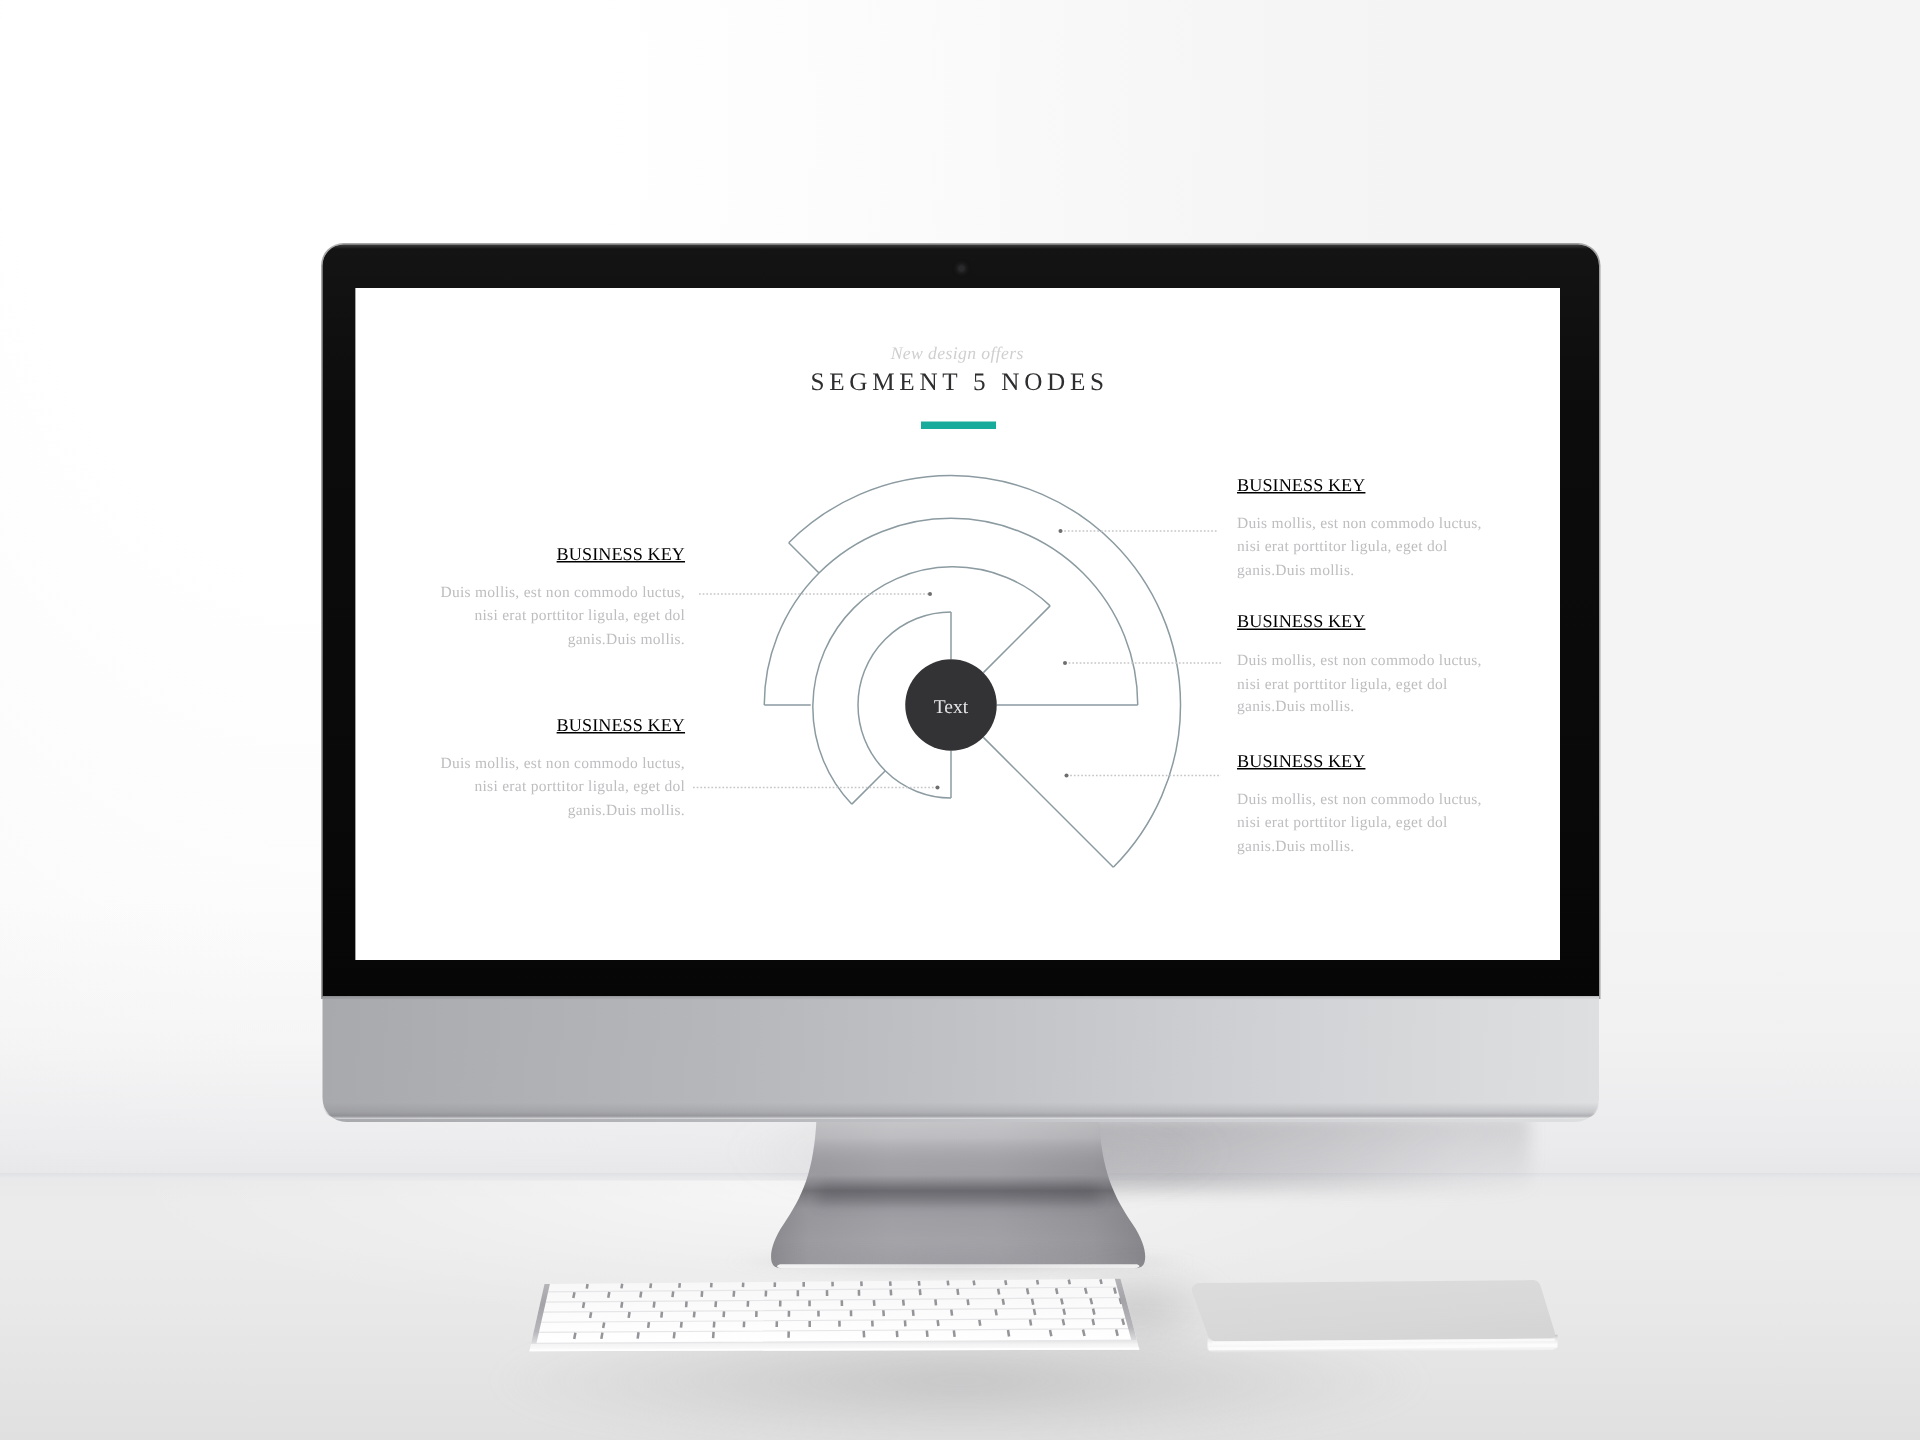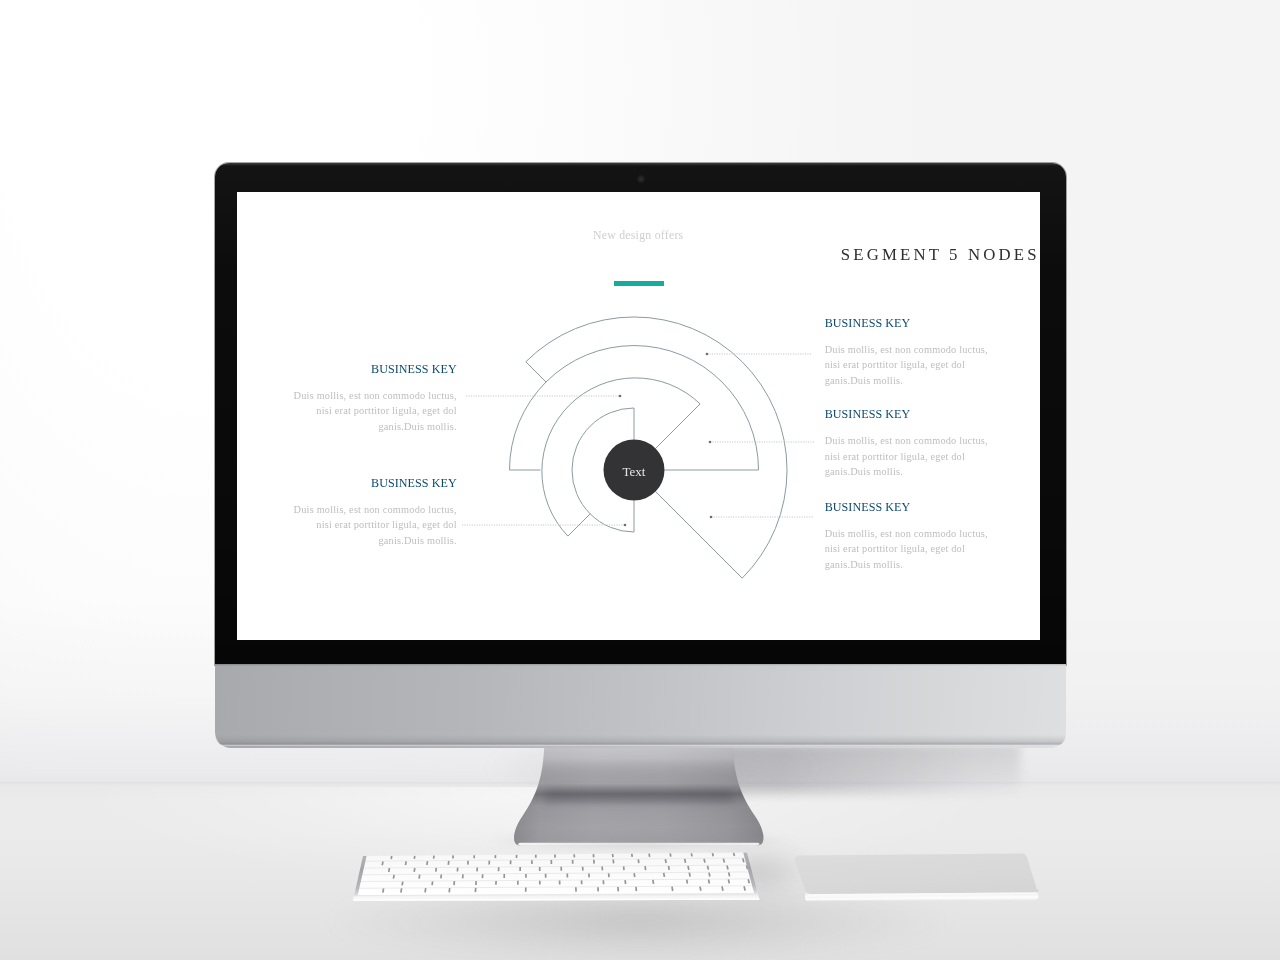--- a/index.html
+++ b/index.html
@@ -53,31 +53,31 @@
   
   .stand{position:absolute;left:500px;top:740px;width:290px;height:115px;}
   .kbd{position:absolute;left:340px;top:840px;width:430px;height:75px;}
   .kbd svg{display:block;}
   .tpad{position:absolute;left:780px;top:845px;width:280px;height:65px;}
   .tpad svg{display:block;}
 
   
   .slide{position:absolute;inset:0;background:#fff;filter:blur(0.32px);}
   .eyebrow{position:absolute;left:0;right:0;top:36px;text-align:center;
-        font-family:"Liberation Serif",serif;font-size:11.8px;color:#cfcfcf;letter-spacing:.25px;}
-  .title{position:absolute;left:0;right:0;top:53px;text-align:right;
+        font-family:"Liberation Serif",serif;font-style:italic;font-size:11.8px;color:#cfcfcf;letter-spacing:.25px;}
+  .title{position:absolute;left:0;right:0;top:53px;text-align:center;
         font-family:"Liberation Serif",serif;font-size:16.8px;color:#2e2e30;letter-spacing:3.15px;text-indent:3.15px;}
   .rule{position:absolute;left:377.0px;top:89.8px;width:50.3px;height:4.5px;background:#16ab9a;}
 
   .diag{position:absolute;left:-1.2px;top:0.8px;width:803px;height:448px;}
   .ctext{position:absolute;left:0;top:0;width:803px;height:448px;}
 
   .blk{position:absolute;}
   .blk h4{margin:0 0 12px 0;font-family:"Liberation Serif",serif;font-size:12.1px;font-weight:400;
-        color:#0c4a6e;letter-spacing:.05px;line-height:13px;}
+        color:#000000;letter-spacing:.05px;line-height:13px;text-decoration:underline;}
   .blk p{margin:0;font-family:Liberation Serif, serif;font-size:10.35px;color:#bebec0;
         line-height:15.6px;letter-spacing:.18px;}
   .r{text-align:right;}
   .l{text-align:left;}
 </style>
 </head>
 <body>
 
 <div id="stage">
 

